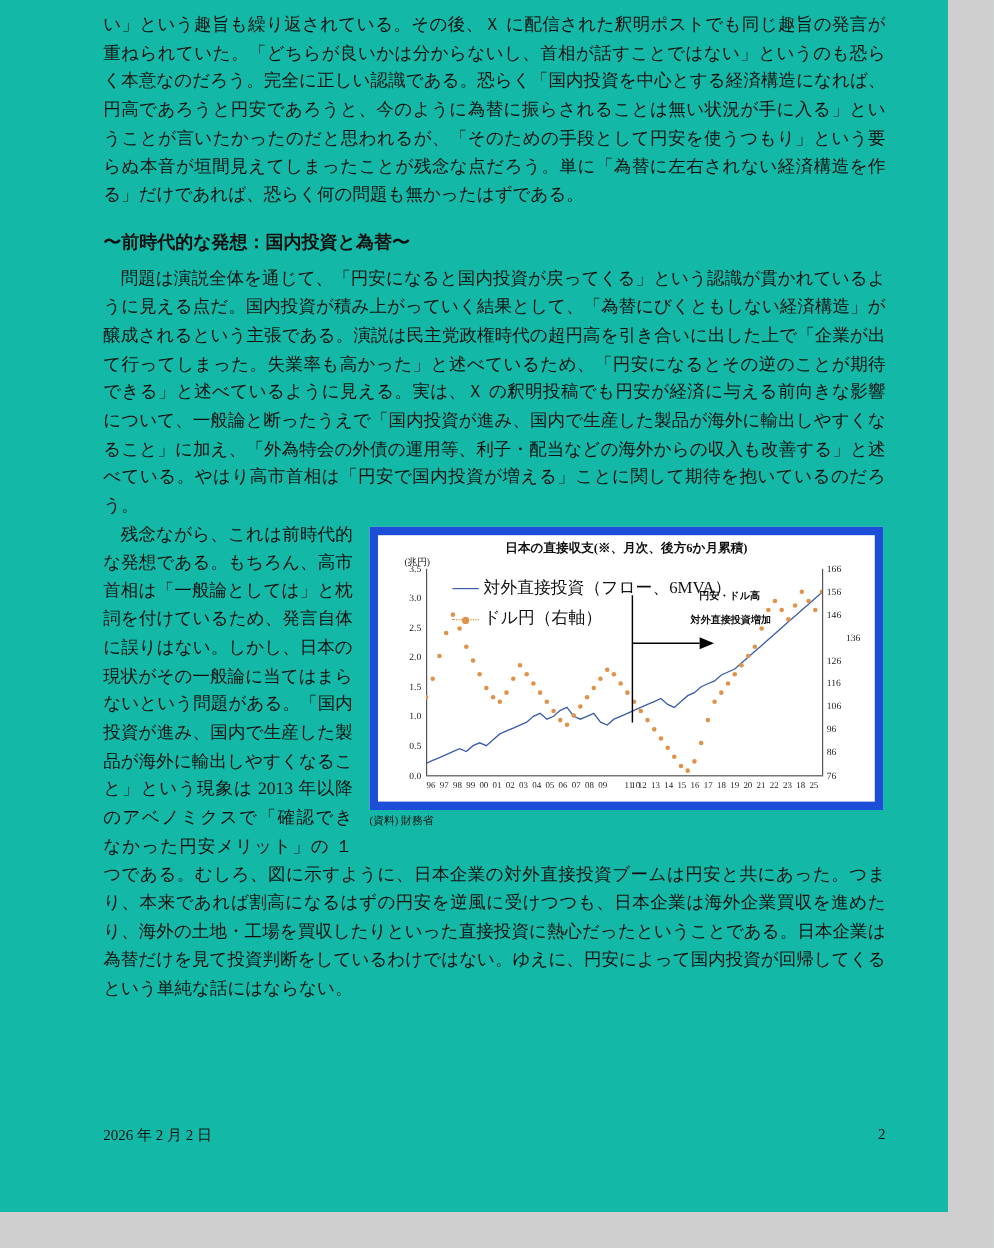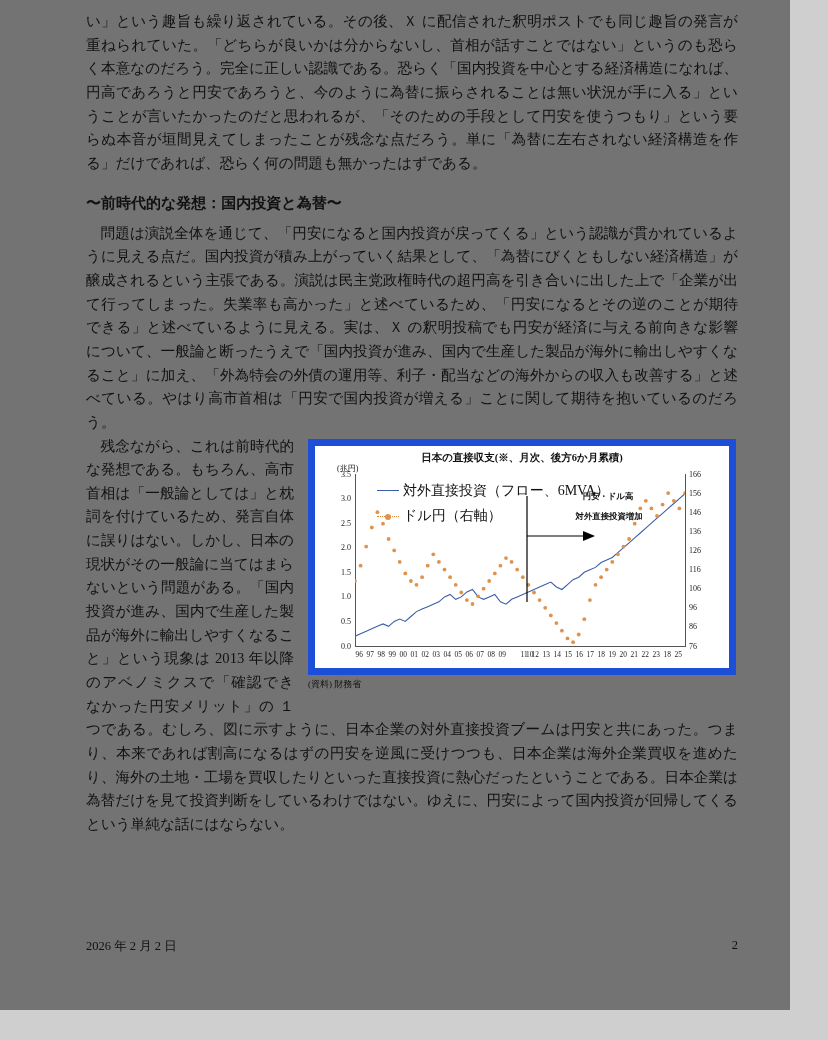--- a/index.html
+++ b/index.html
@@ -2,21 +2,21 @@
 <html><head>
 <meta charset="utf-8">
 <style>
   html,body{margin:0;padding:0;background:#c9c9c9;}
   body{font-family:"Liberation Serif",serif;}
   .page{
     width:828px;height:1040px;background:#ffffff;position:relative;
     box-sizing:border-box;overflow:hidden;
   }
   .sheet{
-    position:absolute;left:0;top:0;width:790px;height:1010px;background:#737373;
+    position:absolute;left:0;top:0;width:790px;height:1010px;background:#14b8a6;
     box-shadow:2px 2px 6px rgba(0,0,0,.25);
   }
   .edge-right{position:absolute;right:0;top:0;width:38px;height:1040px;background:#cfcfcf;}
   .edge-bottom{position:absolute;left:0;bottom:0;width:828px;height:30px;background:#cfcfcf;}
 
   .content{
     position:absolute;left:86px;top:10px;width:652px;
     font-size:14.6px;line-height:1.62;color:#111;
     text-align:justify;
   }
@@ -176,21 +176,21 @@
               <div class="ytick" style="left: 2px; top: 47.5714px;">3.0</div>
               <div class="ytick" style="left: 2px; top: 23px;">3.5</div>
             </div>
           <div id="yticksR">
               <div class="ytickR" style="top: 195px;">76</div>
               <div class="ytickR" style="top: 175.889px;">86</div>
               <div class="ytickR" style="top: 156.778px;">96</div>
               <div class="ytickR" style="top: 137.667px;">106</div>
               <div class="ytickR" style="top: 118.556px;">116</div>
               <div class="ytickR" style="top: 99.4444px;">126</div>
-              <div class="ytickR" style="top: 80.3333px;">136</div>
+              <div class="ytickR" style="top: 80.3333px; margin-left: 16px;">136</div>
               <div class="ytickR" style="top: 61.2222px;">146</div>
               <div class="ytickR" style="top: 42.1111px;">156</div>
               <div class="ytickR" style="top: 23px;">166</div>
             </div>
           <div id="xticks">
               <div class="xtick" style="left: 40.5px;">96</div>
               <div class="xtick" style="left: 51.5px;">97</div>
               <div class="xtick" style="left: 62.5px;">98</div>
               <div class="xtick" style="left: 73.5px;">99</div>
               <div class="xtick" style="left: 84.5px;">00</div>

